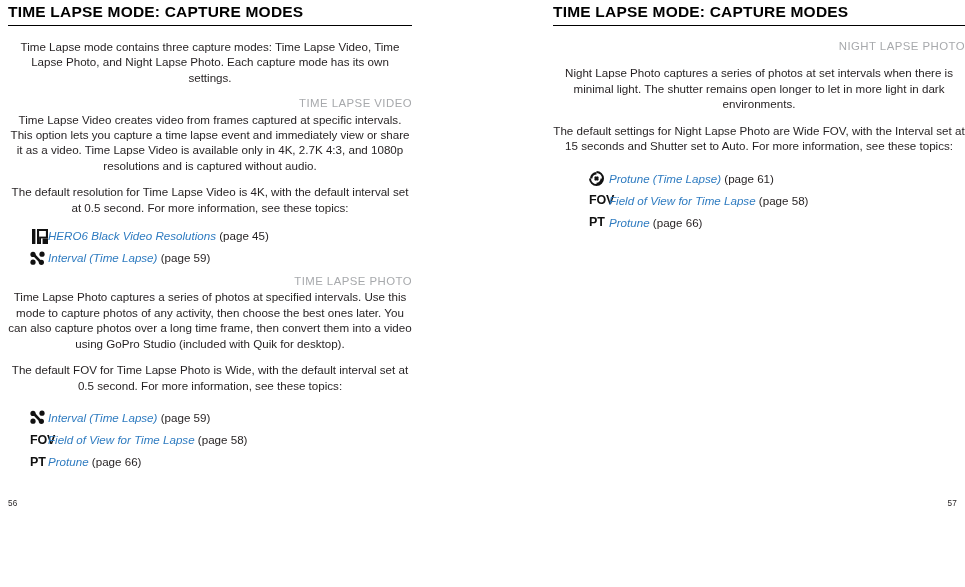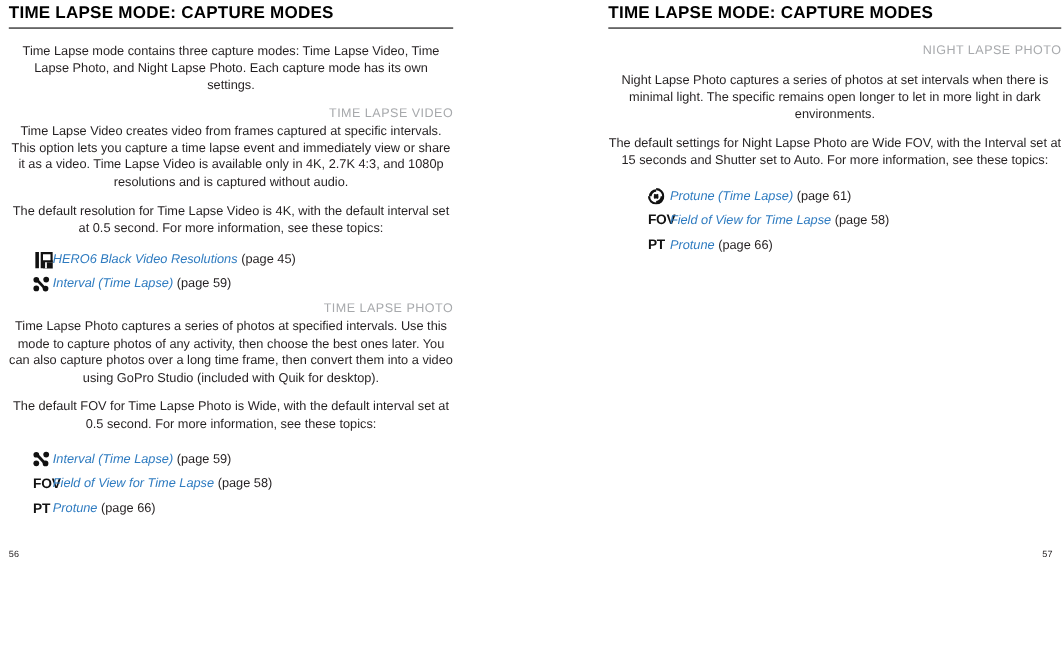--- a/index.html
+++ b/index.html
@@ -13,21 +13,20 @@
     font-family: "Liberation Sans", sans-serif;
     color: #231f20;
     overflow: hidden;
     position: relative;
   }
   .page {
     position: absolute;
     top: 0;
     width: 482px;
     height: 516px;
-    padding-left: 8px;
   }
   .page-left  { left: 0; }
   .page-right { left: 483px; }
 
   .col {
     position: absolute;
     top: 0;
   }
   .page-left .col  { left: 8px;  width: 404px; }
   .page-right .col { left: 70px; width: 412px; }
@@ -116,21 +115,21 @@
   svg { display: block; }
 
   .folio {
     position: absolute;
     bottom: 8px;
     font-size: 8.2px;
     color: #231f20;
     letter-spacing: 0.2px;
   }
   .folio-left  { left: 8px; }
-  .folio-right { right: 16px; }
+  .folio-right { right: 8px; }
 </style>
 </head>
 <body>
 
 <div class="page page-left">
   <div class="col">
 
     <h1 class="chapter-title">TIME LAPSE MODE: CAPTURE MODES</h1>
     <hr class="title-rule">
 
@@ -228,21 +227,21 @@
 
     <h1 class="chapter-title">TIME LAPSE MODE: CAPTURE MODES</h1>
     <hr class="title-rule">
 
     <div class="gap-1"></div>
 
     <h2 class="section-head">NIGHT LAPSE PHOTO</h2>
 
     <div class="gap-2"></div>
 
-    <p class="body-text">Night Lapse Photo captures a series of photos at set intervals when there is minimal light. The specific remains open longer to let in more light in dark environments.</p>
+    <p class="body-text">Night Lapse Photo captures a series of photos at set intervals when there is minimal light. The shutter remains open longer to let in more light in dark environments.</p>
 
     <div class="gap-2"></div>
 
     <p class="body-text">The default settings for Night Lapse Photo are Wide FOV, with the Interval set at 15 seconds and Shutter set to Auto. For more information, see these topics:</p>
 
     <div class="gap-3"></div>
 
     <ul class="link-list">
       <li class="link-row">
         <span class="link-icon">

